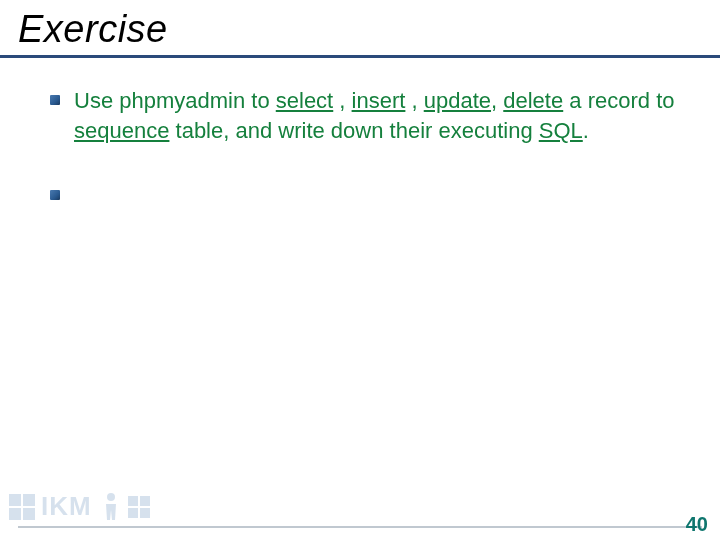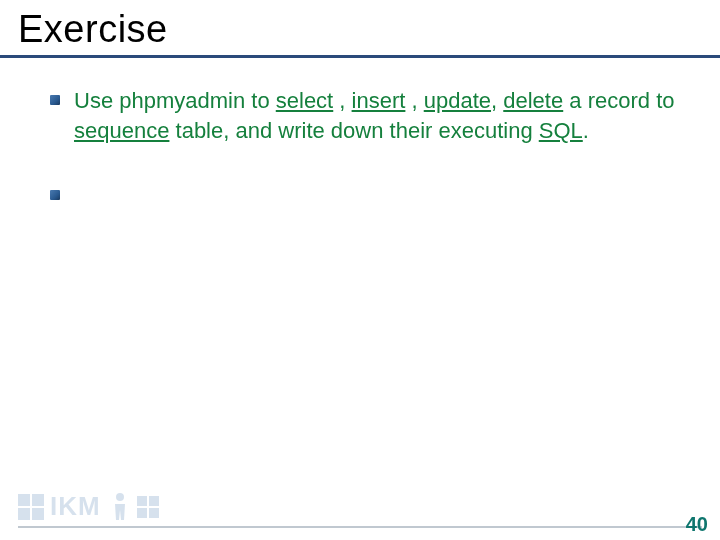--- a/index.html
+++ b/index.html
@@ -13,20 +13,21 @@
   }
   .title-bar {
     padding: 8px 18px 4px 18px;
     border-bottom: 3px solid #2a4a7a;
   }
   .title-bar h1 {
     font-size: 38px;
     font-weight: normal;
     color: #000;
     letter-spacing: 0.5px;
+    font-style: italic;
   }
   .content {
     padding: 28px 40px 0 50px;
   }
   .bullet-item {
     display: flex;
     align-items: flex-start;
     margin-bottom: 36px;
   }
   .bullet {
@@ -39,21 +40,21 @@
     border-radius: 1px;
   }
   .bullet-text {
     font-size: 22px;
     line-height: 1.35;
     color: #15803d;
   }
   .u { text-decoration: underline; }
   .footer-logo {
     position: absolute;
-    left: 18px;
+    left: 9px;
     bottom: 18px;
     display: flex;
     align-items: center;
     gap: 6px;
     opacity: 0.22;
   }
   .logo-squares {
     display: grid;
     grid-template-columns: repeat(2, 12px);
     grid-template-rows: repeat(2, 12px);

